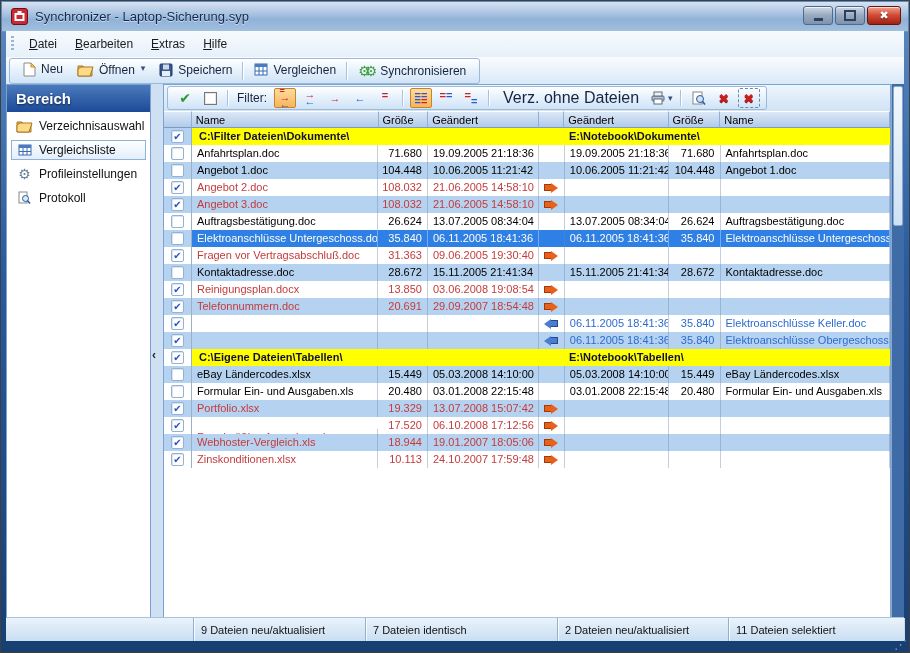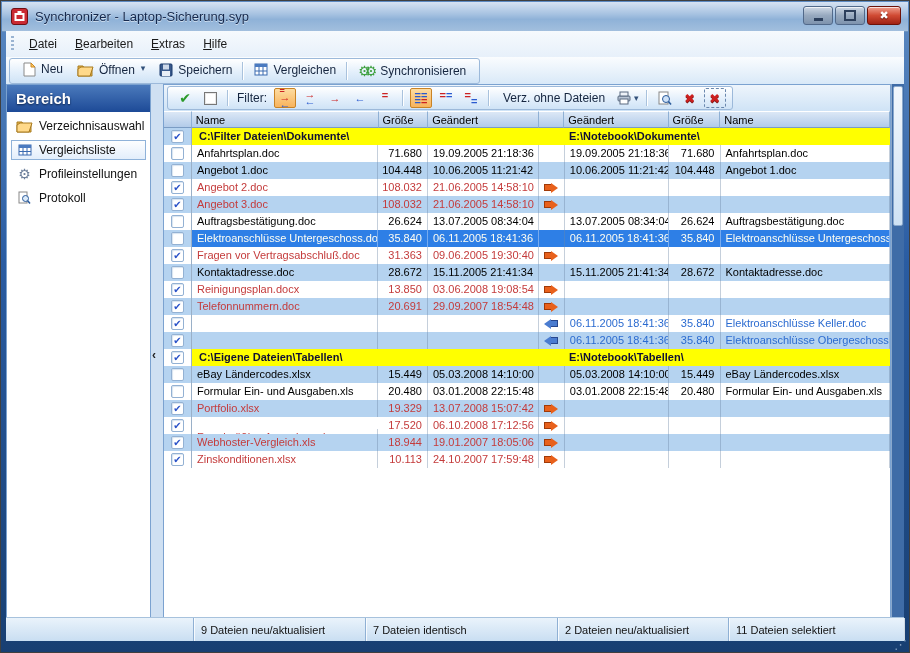--- a/index.html
+++ b/index.html
@@ -56,21 +56,21 @@
   .scroll-thumb{position:absolute;left:1px;right:1px;top:2px;height:138px;border:1px solid #8aa8cc;border-radius:2px;
                 background:linear-gradient(180deg,#f2f7fc,#cfe2f4);}
 
   
   .filterbar{position:absolute;left:0;right:0;top:0;height:26px;background:linear-gradient(180deg,#eef5fc,#cfe3f6);
              border-bottom:1px solid #9db9da;}
   .fband{position:absolute;left:3px;top:1px;height:22px;display:flex;align-items:center;padding:0 6px;gap:3px;
          background:linear-gradient(180deg,#ffffff,#e3effb 55%,#cfe3f6);border:1px solid #9cb9da;border-radius:3px;}
   .fbtn{min-width:20px;height:18px;display:flex;align-items:center;justify-content:center;border:1px solid transparent;border-radius:2px;cursor:default;}
   .fbtn.active{background:linear-gradient(180deg,#fddca0,#f8b35c);border-color:#c98325;}
-  .fbtn.text{padding:0 6px;font-size:12px;color:#15253f;}
+  .fbtn.text{padding:0 6px;font-size:16px;color:#15253f;}
   .fsep{width:1px;height:16px;background:#a9c2dd;border-right:1px solid #fff;margin:0 3px;}
   .flabel{font-size:12px;color:#15253f;margin:0 4px 0 2px;}
   .check-glyph{color:#2a9a2a;font-size:14px;font-weight:bold;}
   .box-glyph{width:11px;height:11px;border:1px solid #777;background:#fff;box-shadow:inset 0 0 0 1px #e8e8e8;}
   .stack{display:flex;flex-direction:column;line-height:7px;font-size:11px;font-weight:bold;}
   .ar{color:#cc2222;} .ab{color:#2a5ad0;}
   .eq-hi{font-weight:bold;position:relative;top:-3px;letter-spacing:0;}
   .eq-lo{font-weight:bold;position:relative;top:3px;}
   .xglyph{color:#cc2020;font-size:13px;font-weight:bold;text-shadow:0 1px 0 #7a0f0f;}
   .fbtn.dashed{border:1px dashed #6a87ad;}

